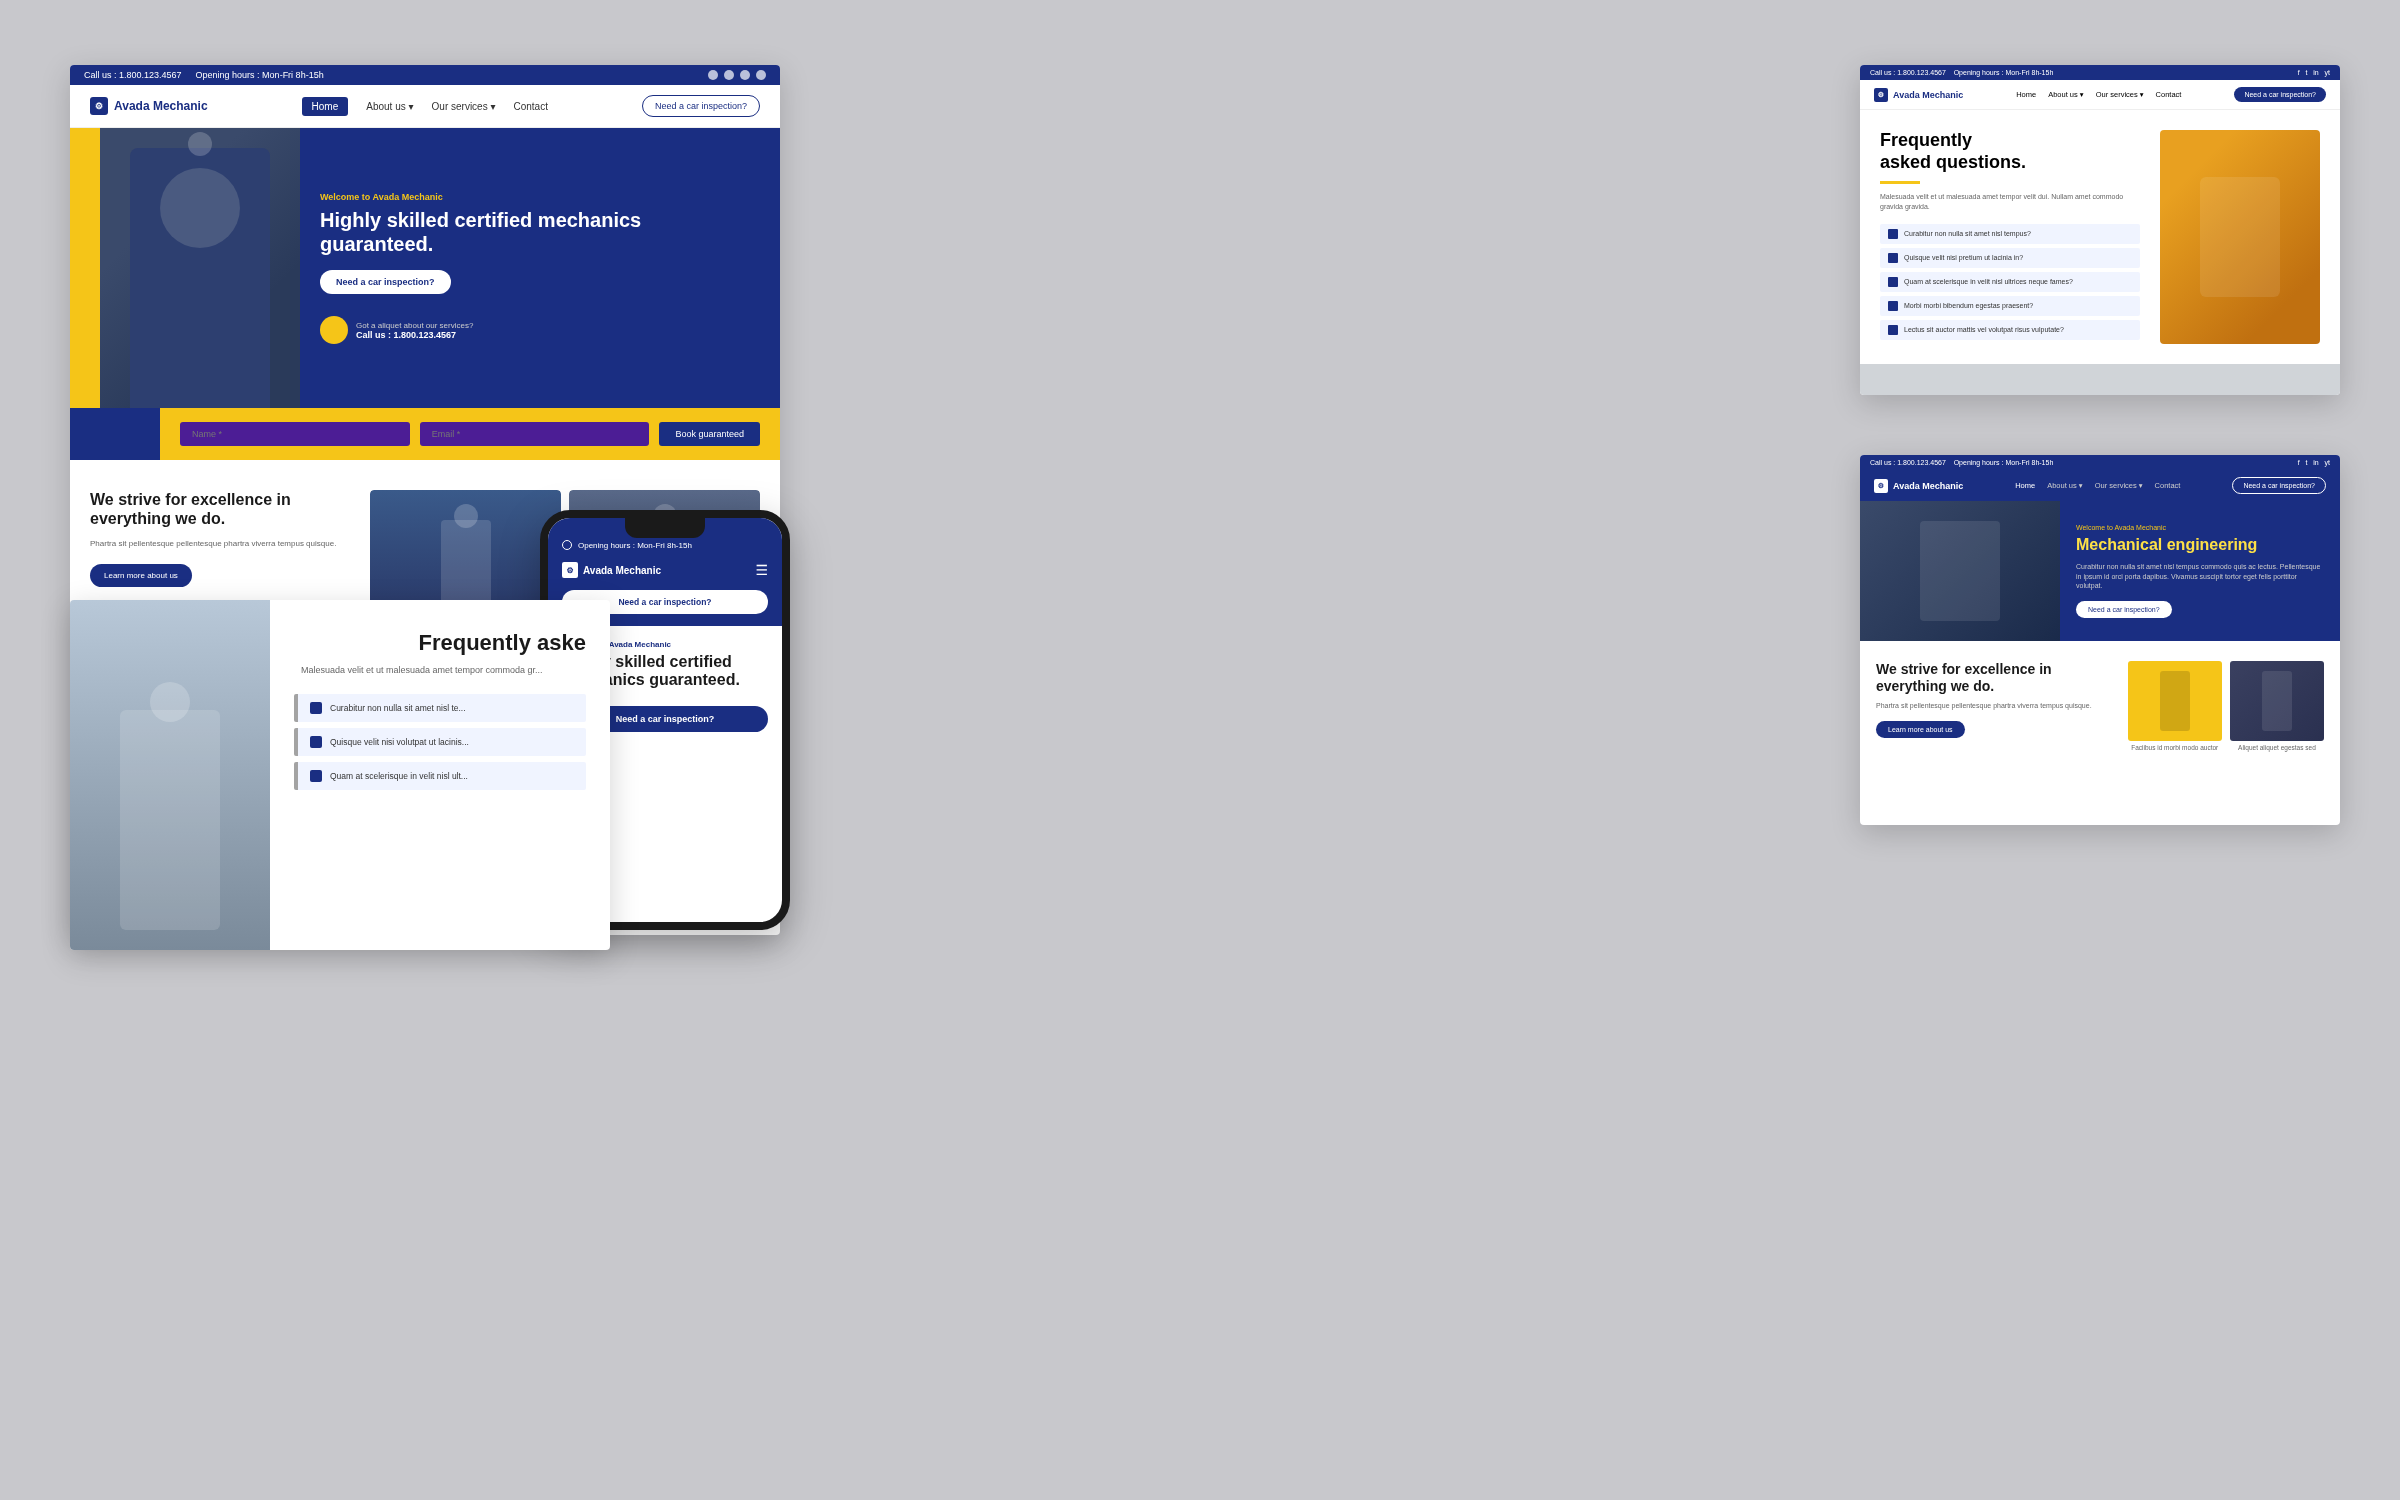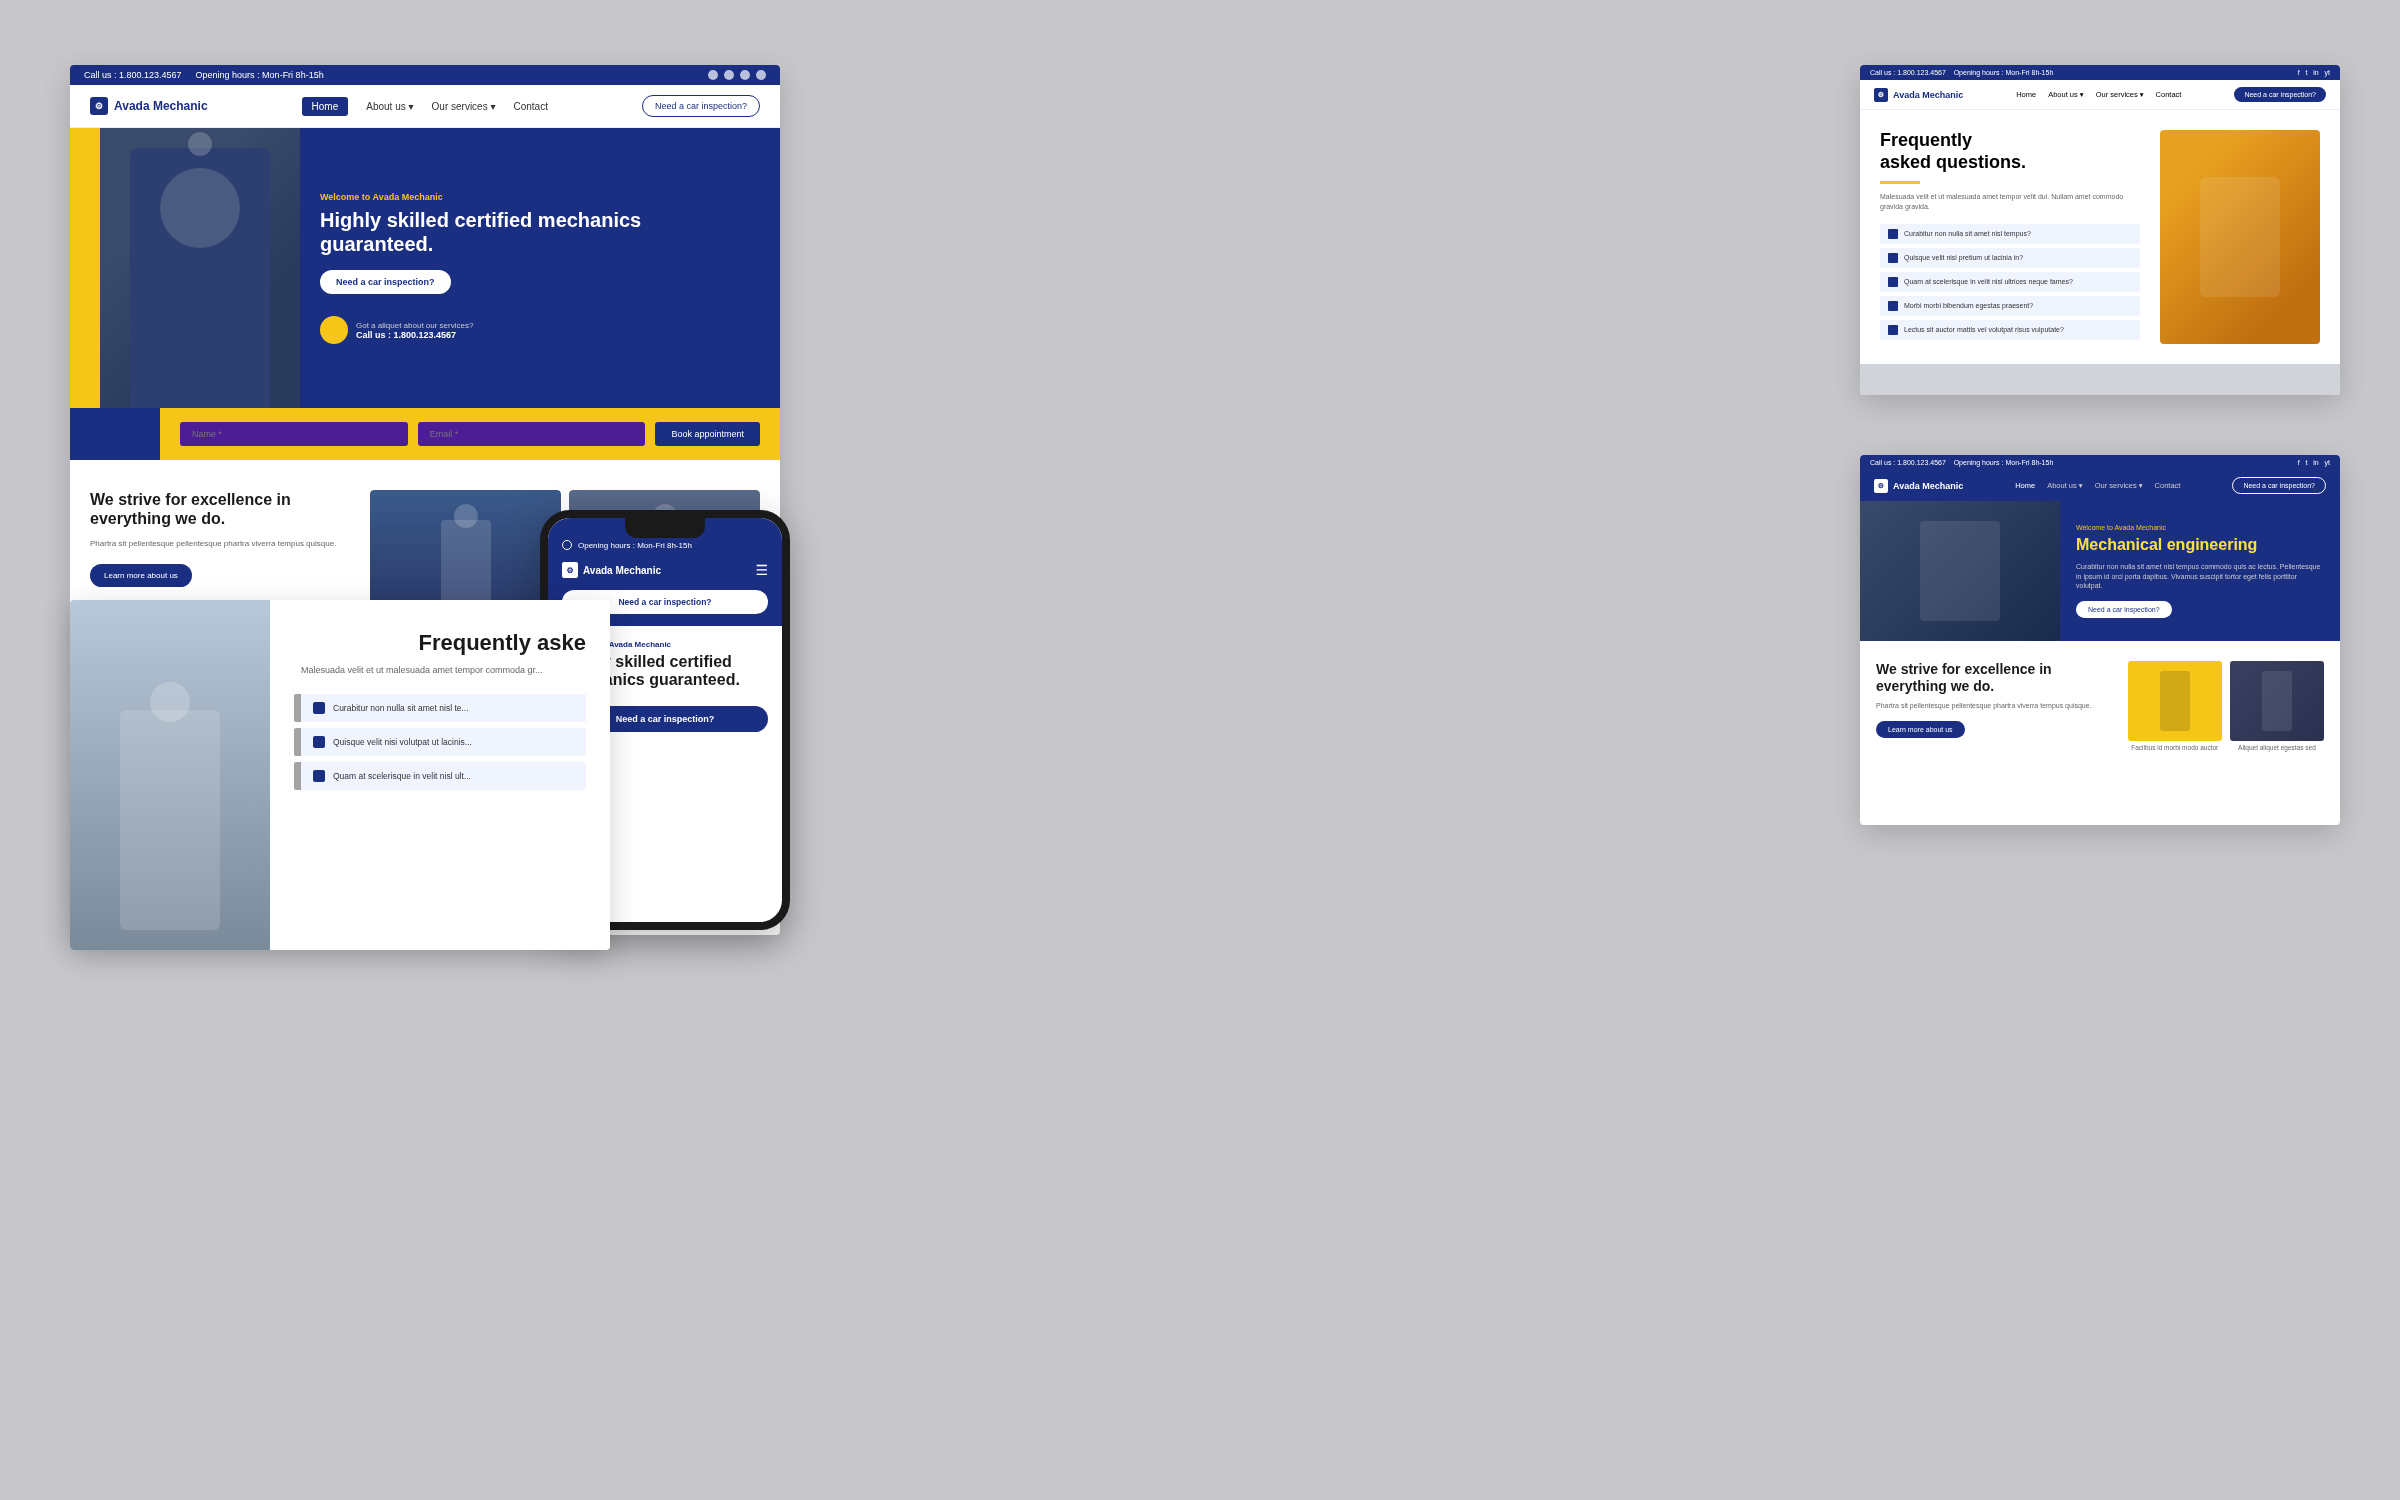--- a/index.html
+++ b/index.html
@@ -522,21 +522,21 @@
     .bottom-faq-content {
       padding: 30px 24px;
       flex: 1;
     }
     .bottom-faq-title { font-size: 22px; font-weight: 900; color: #1a1a1a; margin-bottom: 8px; text-align: right; }
     .bottom-faq-desc { font-size: 9px; color: #666; margin-bottom: 16px; line-height: 1.5; margin-left: 7px; }
     .bottom-faq-item {
       display: flex; align-items: center; gap: 8px;
       padding: 8px 12px;
       background: #f0f4ff;
-      border-left: 7px solid #a3a3a3;
+      border-left: 4px solid #a3a3a3;
       margin-bottom: 6px;
       border-radius: 2px;
       font-size: 8.5px; color: #333;
     }
     .bottom-faq-item-icon { width: 12px; height: 12px; background: #1a2e82; border-radius: 2px; flex-shrink: 0; }
 
     
     .person-silhouette {
       width: 100%; height: 100%;
       display: flex; align-items: flex-end; justify-content: center;
@@ -607,21 +607,21 @@
         </div>
       </div>
     </div>
   </div>
 
   <div style="display:flex; background:#fff;">
     <div style="width:90px; background:#1a2e82;"></div>
     <div class="form-bar" style="flex:1; margin:0;">
       <input class="form-input" type="text" placeholder="Name *" style="">
       <input class="form-input" type="text" placeholder="Email *" style="">
-      <button class="form-submit">Book appointment</button>
+      <button class="form-submit">Book guaranteed</button>
     </div>
   </div>
 
   <div class="excellence-section">
     <div class="excellence-text">
       <div class="excellence-title">We strive for excellence in everything we do.</div>
       <div class="excellence-desc">Phartra sit pellentesque pellentesque phartra viverra tempus quisque.</div>
       <button class="excellence-btn">Learn more about us</button>
     </div>
     <div class="excellence-images">

